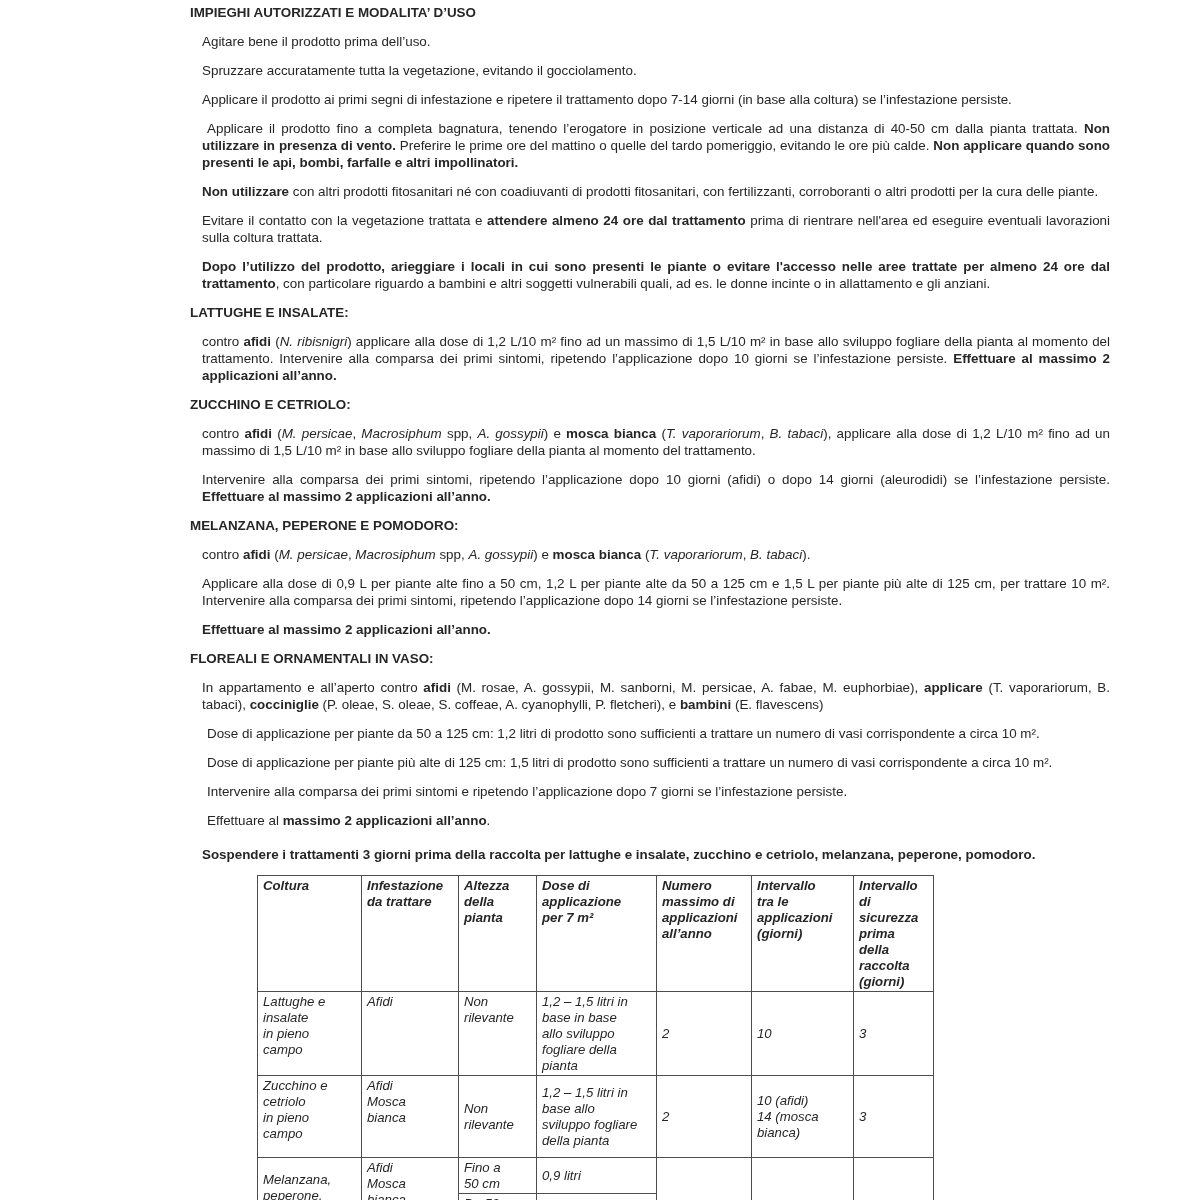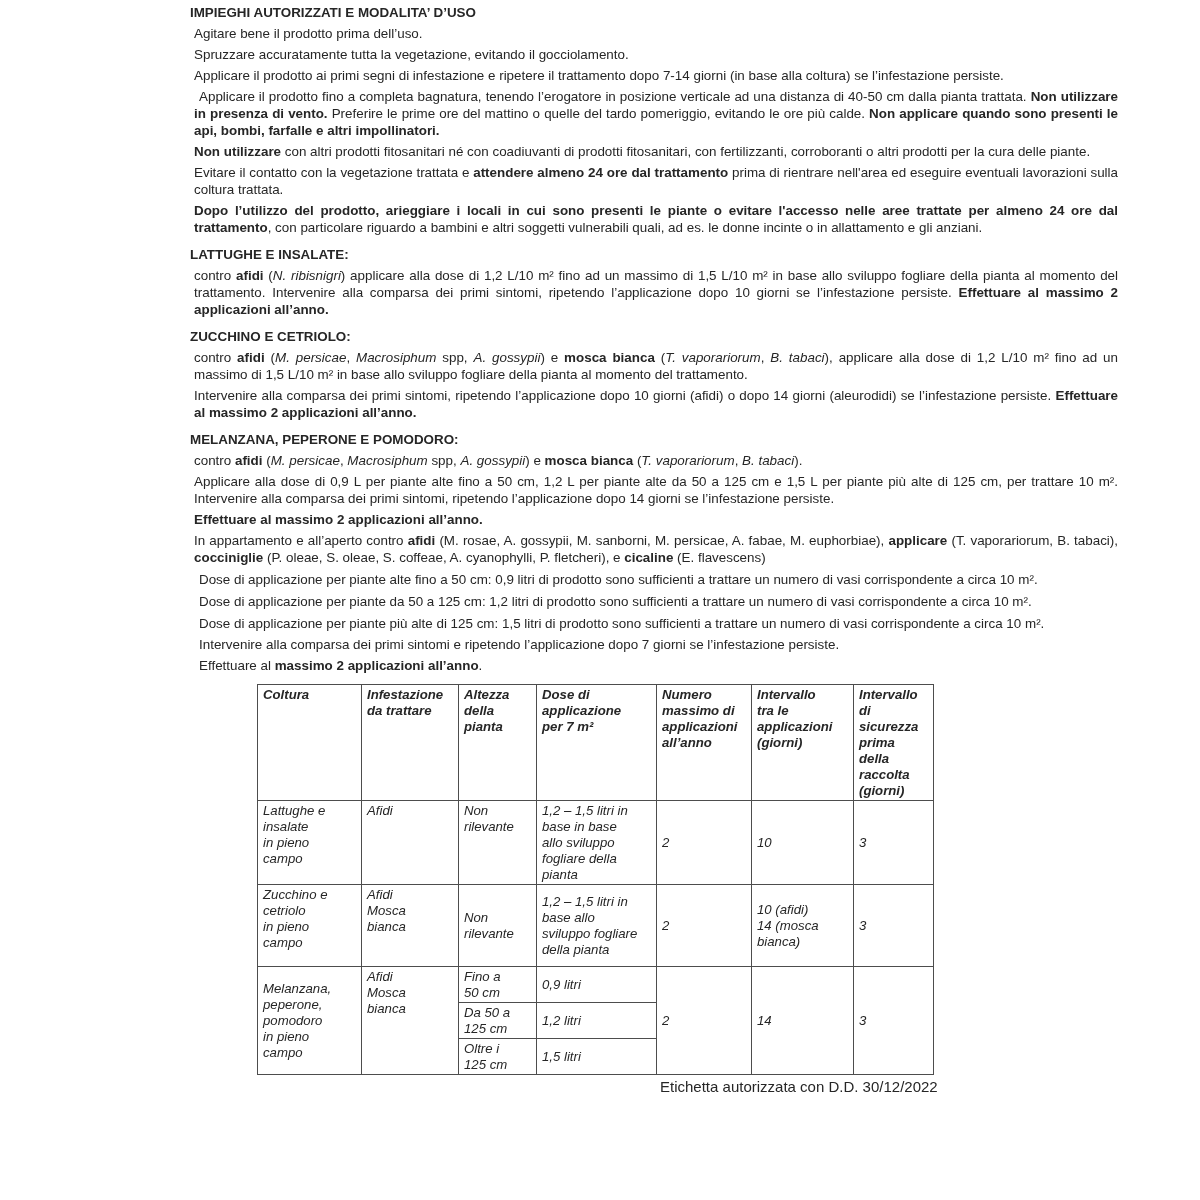--- a/index.html
+++ b/index.html
@@ -2,21 +2,21 @@
 <html><head>
 <meta charset="utf-8">
 <style>
   html,body { margin:0; padding:0; background:#ffffff; }
   body {
     width:1200px; height:1200px; overflow:hidden;
     font-family:"Liberation Sans","DejaVu Sans",sans-serif;
     color:#262626;
   }
   .page { padding:4px 78px 0 190px; font-size:13.4px; line-height:17px; }
-  .para { margin:4px; text-align:justify; }
+  .para { margin:12px; text-align:justify; }
   .heading { margin:10px 0 0 0; font-weight:700; }
   .doc-body .heading:first-child { margin-top:0; }
   .ind { text-indent:5px; }
   .dose { margin-top:5px; }
   .gap { margin-top:17px; }
 
   table.dosage { border-collapse:collapse; margin:10px 0 4px 67px; table-layout:fixed;font-style:italic; }
   table.dosage th, table.dosage td {
     border:1px solid #4d4d4d;
     padding:2px 4px 1px 5px;
@@ -51,26 +51,27 @@
       <div class="para"><b>Dopo l’utilizzo del prodotto, arieggiare i locali in cui sono presenti le piante o evitare l'accesso nelle aree trattate per almeno 24 ore dal trattamento</b>, con particolare riguardo a bambini e altri soggetti vulnerabili quali, ad es. le donne incinte o in allattamento e gli anziani.</div>
       <div class="heading">LATTUGHE E INSALATE:</div>
       <div class="para">contro <b>afidi</b> (<i>N. ribisnigri</i>) applicare alla dose di 1,2 L/10 m² fino ad un massimo di 1,5 L/10 m² in base allo sviluppo fogliare della pianta al momento del trattamento. Intervenire alla comparsa dei primi sintomi, ripetendo l’applicazione dopo 10 giorni se l’infestazione persiste. <b>Effettuare al massimo 2 applicazioni all’anno.</b></div>
       <div class="heading">ZUCCHINO E CETRIOLO:</div>
       <div class="para">contro <b>afidi</b> (<i>M. persicae</i>, <i>Macrosiphum</i> spp, <i>A. gossypii</i>) e <b>mosca bianca</b> (<i>T. vaporariorum</i>, <i>B. tabaci</i>), applicare alla dose di 1,2 L/10 m² fino ad un massimo di 1,5 L/10 m² in base allo sviluppo fogliare della pianta al momento del trattamento.</div>
       <div class="para">Intervenire alla comparsa dei primi sintomi, ripetendo l’applicazione dopo 10 giorni (afidi) o dopo 14 giorni (aleurodidi) se l’infestazione persiste. <b>Effettuare al massimo 2 applicazioni all’anno.</b></div>
       <div class="heading">MELANZANA, PEPERONE E POMODORO:</div>
       <div class="para">contro <b>afidi</b> (<i>M. persicae</i>, <i>Macrosiphum</i> spp, <i>A. gossypii</i>) e <b>mosca bianca</b> (<i>T. vaporariorum</i>, <i>B. tabaci</i>).</div>
       <div class="para">Applicare alla dose di 0,9 L per piante alte fino a 50 cm, 1,2 L per piante alte da 50 a 125 cm e 1,5 L per piante più alte di 125 cm, per trattare 10 m². Intervenire alla comparsa dei primi sintomi, ripetendo l’applicazione dopo 14 giorni se l’infestazione persiste.</div>
       <div class="para"><b>Effettuare al massimo 2 applicazioni all’anno.</b></div>
-      <div class="para">In appartamento e all’aperto contro <b>afidi</b> (M. rosae, A. gossypii, M. sanborni, M. persicae, A. fabae, M. euphorbiae), <b>applicare</b> (T. vaporariorum, B. tabaci), <b>cocciniglie</b> (P. oleae, S. oleae, S. coffeae, A. cyanophylli, P. fletcheri), e <b>cicaline</b> (E. flavescens)</div>
-      <div class="para ind dose">Dose di applicazione per piante alte fino a 50 cm: 0,9 litri di prodotto sono sufficienti a trattare un numero di vasi corrispondente a circa 10 m².</div>
+      <div class="heading">FLOREALI E ORNAMENTALI IN VASO:</div>
+      <div class="para">In appartamento e all’aperto contro <b>afidi</b> (M. rosae, A. gossypii, M. sanborni, M. persicae, A. fabae, M. euphorbiae), <b>applicare</b> (T. vaporariorum, B. tabaci), <b>cocciniglie</b> (P. oleae, S. oleae, S. coffeae, A. cyanophylli, P. fletcheri), e <b>bambini</b> (E. flavescens)</div>
       <div class="para ind dose">Dose di applicazione per piante da 50 a 125 cm: 1,2 litri di prodotto sono sufficienti a trattare un numero di vasi corrispondente a circa 10 m².</div>
       <div class="para ind dose">Dose di applicazione per piante più alte di 125 cm: 1,5 litri di prodotto sono sufficienti a trattare un numero di vasi corrispondente a circa 10 m².</div>
       <div class="para ind">Intervenire alla comparsa dei primi sintomi e ripetendo l’applicazione dopo 7 giorni se l’infestazione persiste.</div>
       <div class="para ind">Effettuare al <b>massimo 2 applicazioni all’anno</b>.</div>
+      <div class="para gap"><b>Sospendere i trattamenti 3 giorni prima della raccolta per lattughe e insalate, zucchino e cetriolo, melanzana, peperone, pomodoro.</b></div>
     </div>
 
   <table class="dosage">
     <colgroup>
       <col style="width:104px">
         <col style="width:97px">
         <col style="width:78px">
       <col style="width:120px">
         <col style="width:95px">
         <col style="width:102px">

